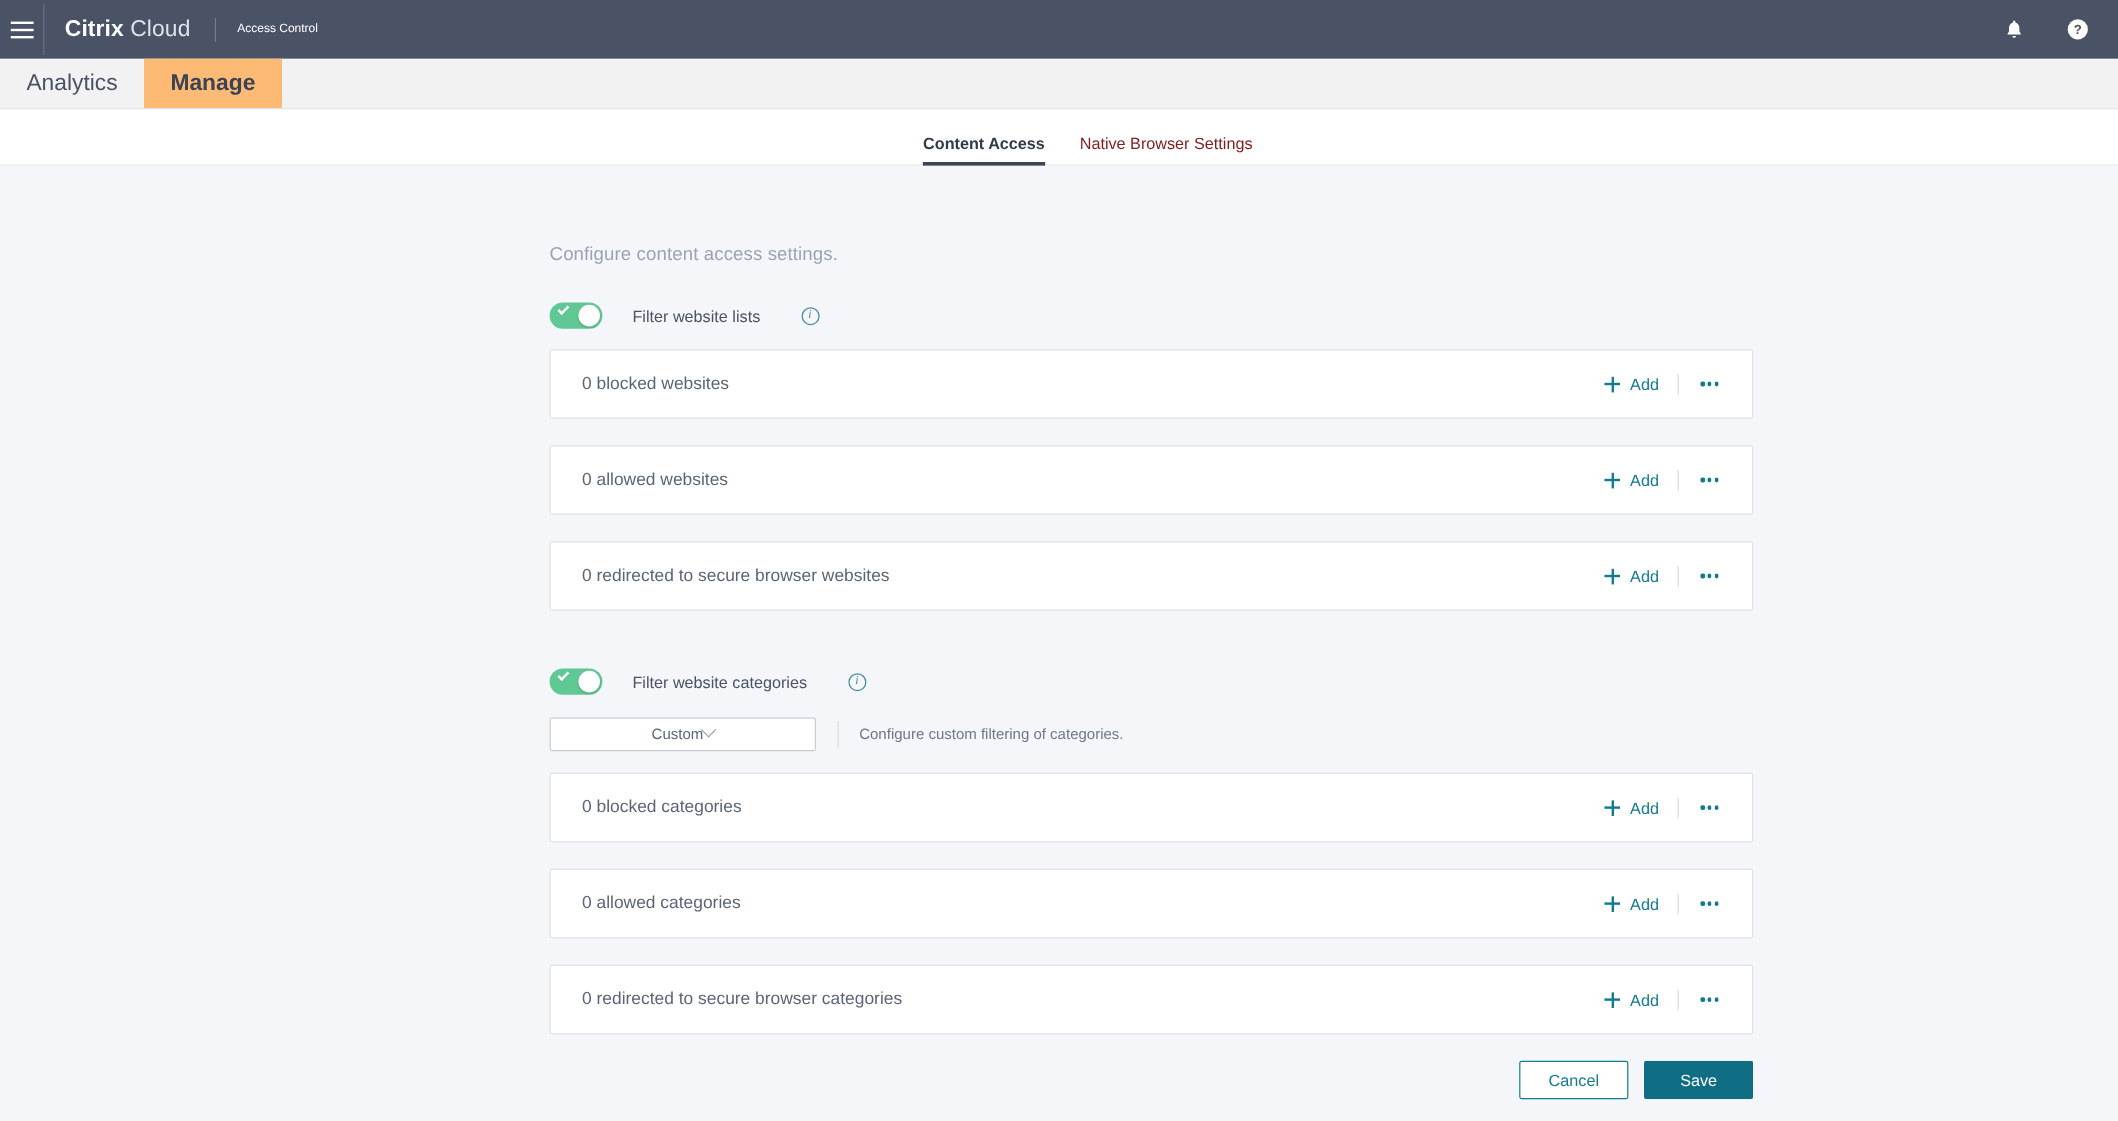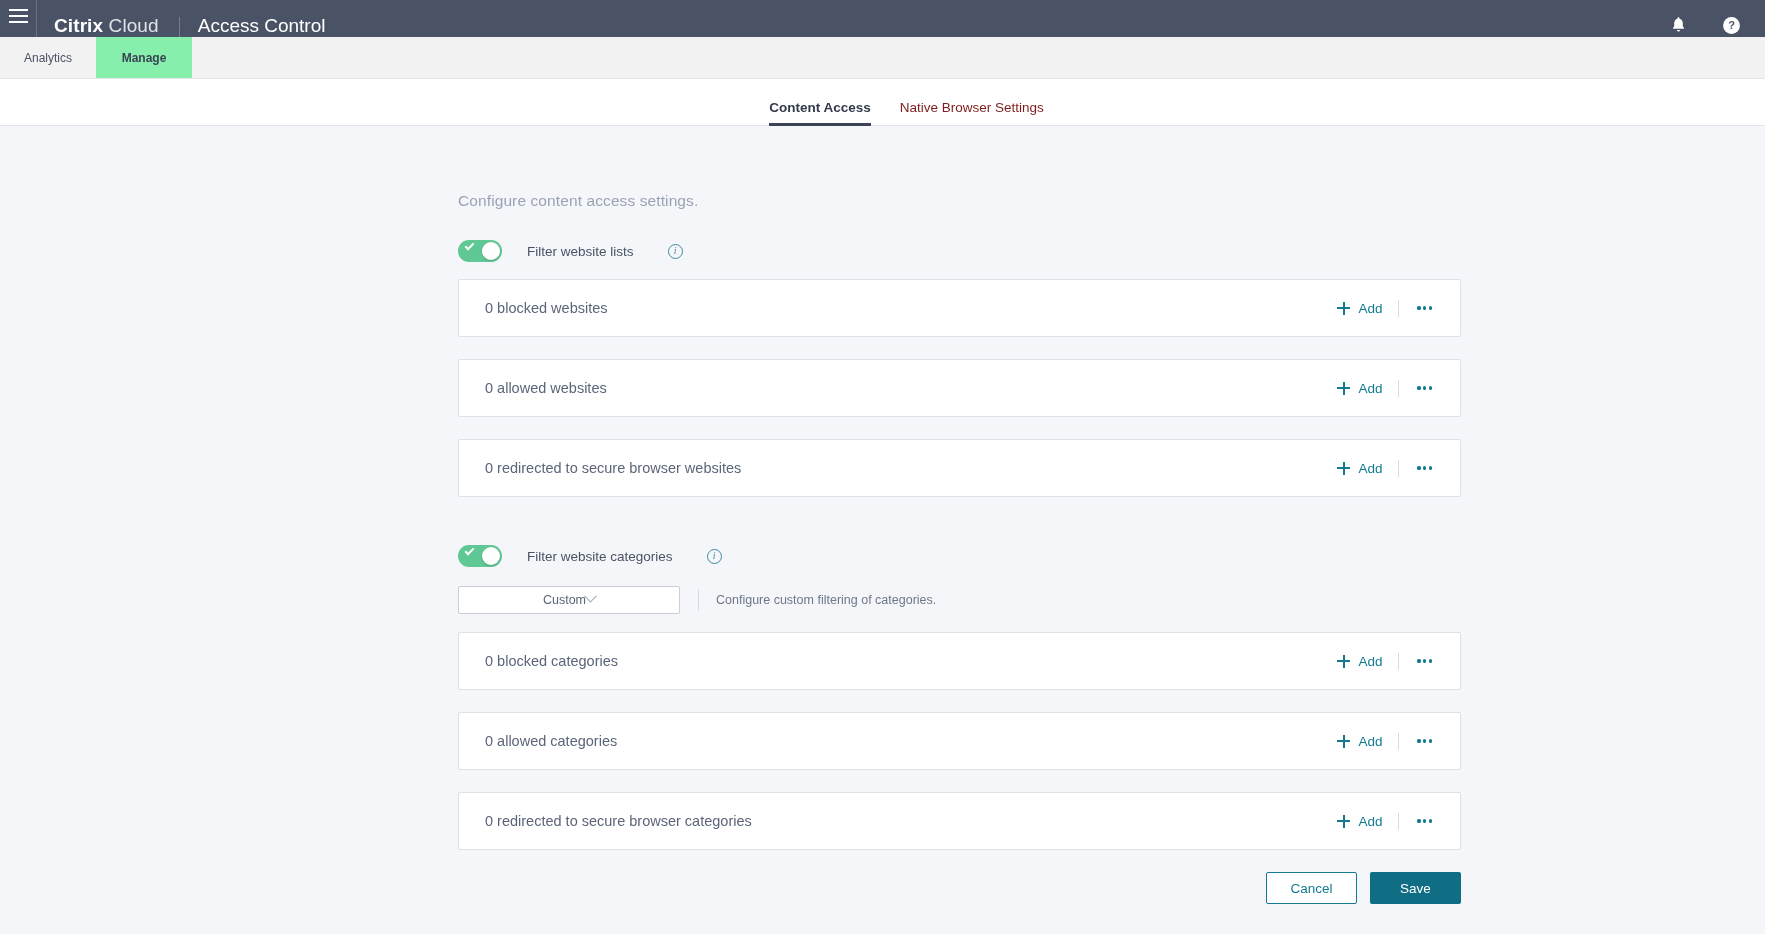--- a/index.html
+++ b/index.html
@@ -12,24 +12,24 @@
 
   body {
     font-family: "Liberation Sans", sans-serif;
     background: #f4f6f9;
     color: #5b6579;
     -webkit-font-smoothing: antialiased;
   }
 
   
   .topbar {
-    height: 37px;
+    height: 49px;
     background: #4a5265;
     display: flex;
-    align-items: flex-end;
+    align-items: center;
     position: relative;
   }
 
   .hamburger {
     width: 36px;
     height: 43px;
     display: flex;
     flex-direction: column;
     justify-content: center;
     align-items: center;
@@ -65,21 +65,21 @@
 
   .brand-sep {
     width: 1px;
     height: 20px;
     background: #737b8d;
     margin: 0 18px 0 20px;
     flex: 0 0 auto;
   }
 
   .app-name {
-    font-size: 19px;
+    font-size: 10px;
     color: #ffffff;
     white-space: nowrap;
     flex: 0 0 auto;
   }
 
   .topbar-right {
     margin-left: auto;
     display: flex;
     align-items: center;
     gap: 29px;
@@ -104,27 +104,27 @@
     align-items: stretch;
     border-bottom: 1px solid #e3e5e9;
     position: relative;
   }
   .tab {
     min-width: 96px;
     padding: 0 22px;
     display: flex;
     align-items: center;
     justify-content: center;
-    font-size: 12px;
+    font-size: 19px;
     color: #4a5265;
     cursor: pointer;
     white-space: nowrap;
   }
   .tab.active {
-    background: #86efac;
+    background: #fdba74;
     font-weight: bold;
     color: #3b4354;
   }
 
   
   .subtabs {
     height: 47px;
     background: #ffffff;
     display: flex;
     align-items: flex-end;

